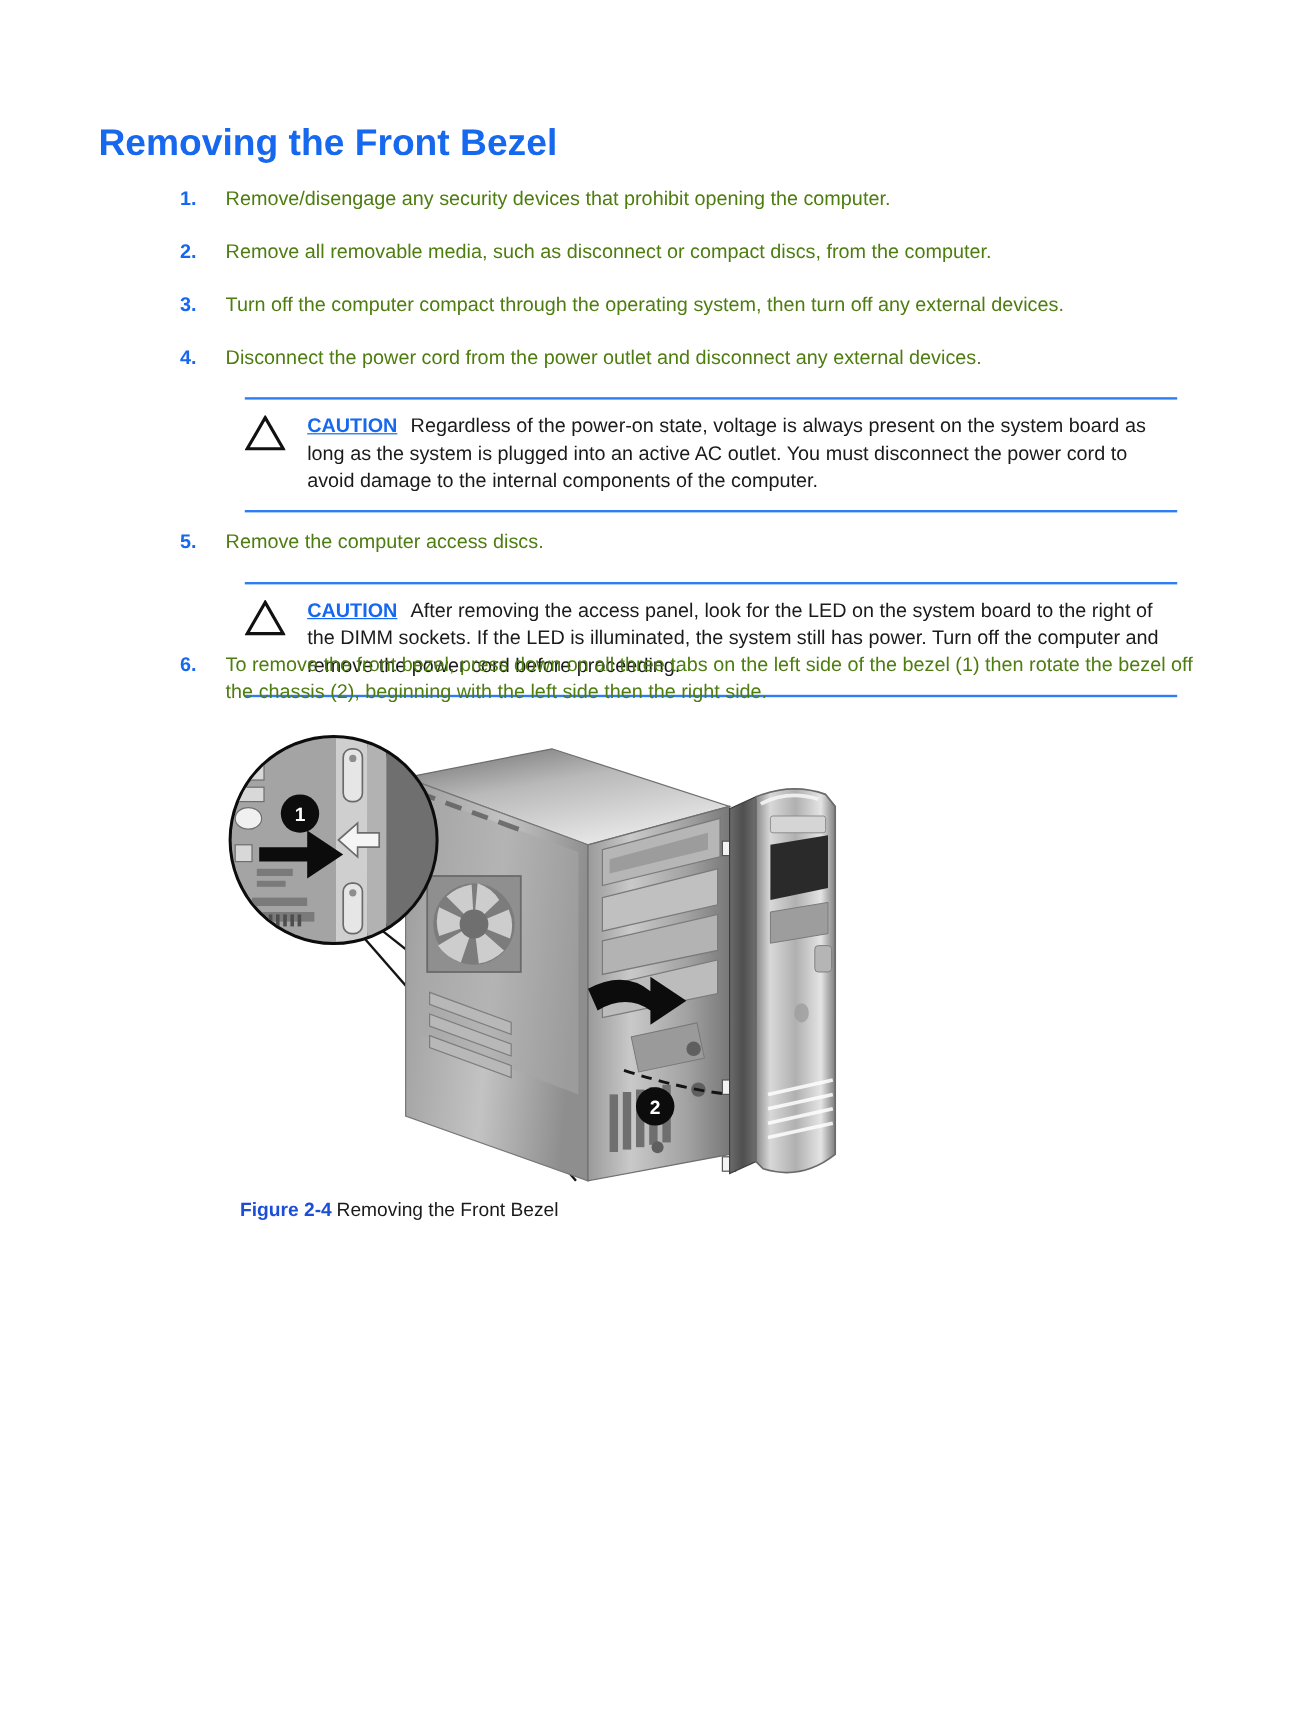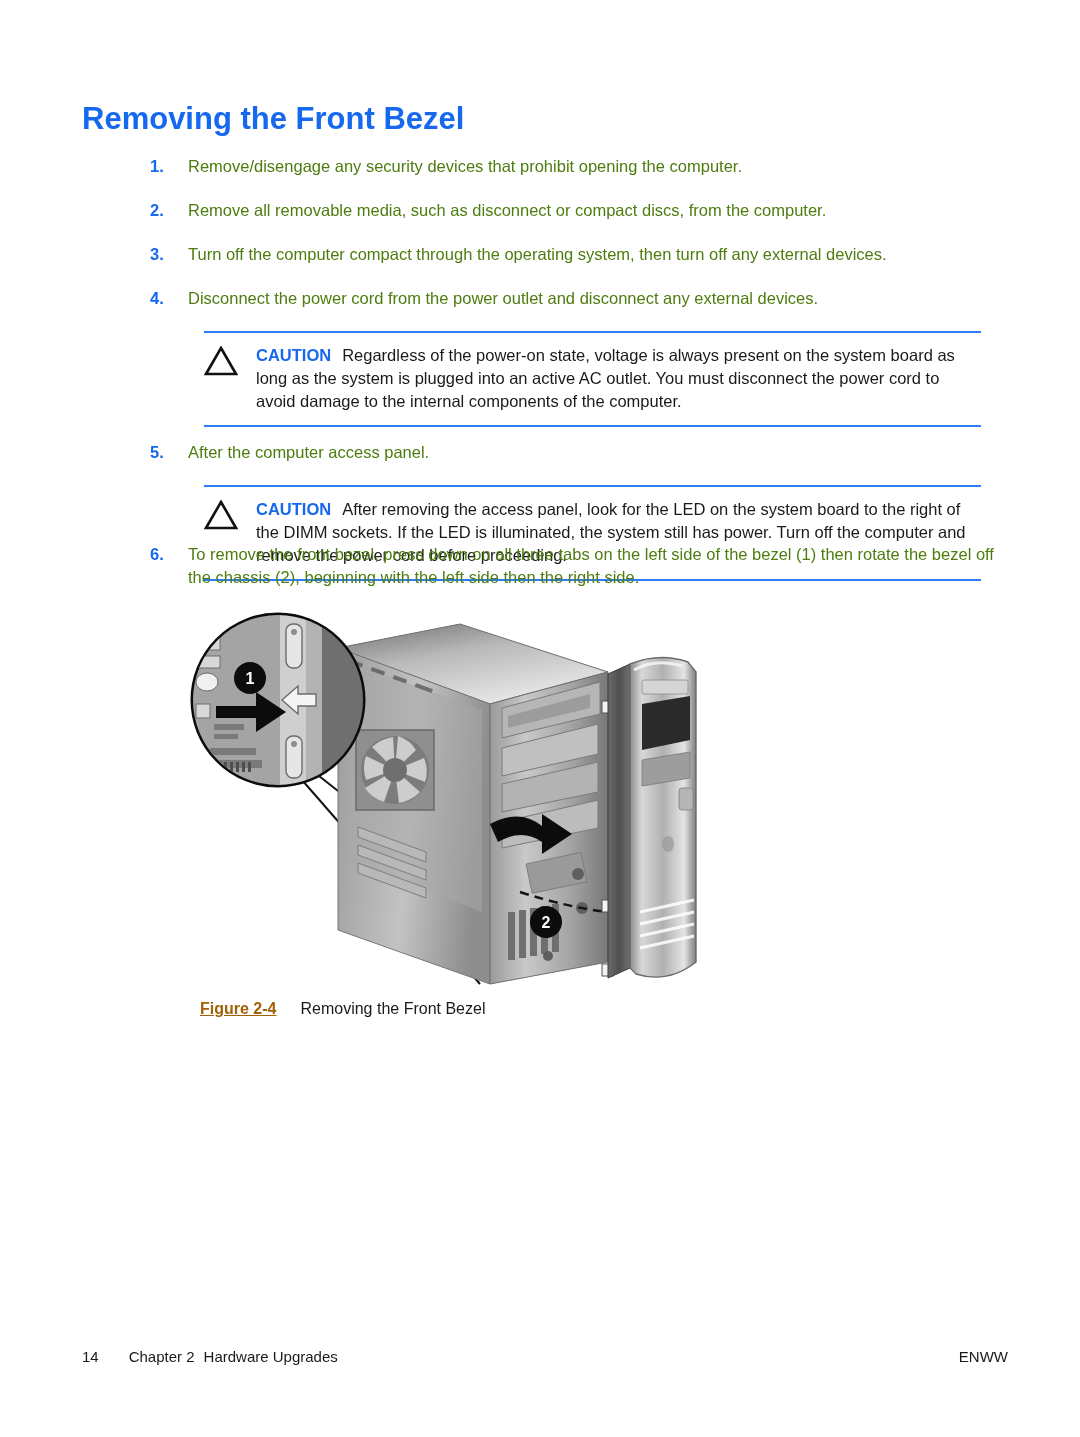--- a/index.html
+++ b/index.html
@@ -83,20 +83,21 @@
   .caution-body {
     flex: 1;
     font-size: 16.5px;
     line-height: 23px;
     color: #1a1a1a;
   }
   .caution-label {
     color: #1668ef;
     font-weight: bold;
     margin-right: 11px;
+    text-decoration: underline;
   }
 
   
   .steps-late {
     position: absolute;
     left: 150px;
     top: 543px;
     width: 860px;
   }
 
@@ -116,24 +117,23 @@
   }
   .figure-caption {
     position: absolute;
     left: 200px;
     top: 1000px;
     font-size: 16px;
     color: #1a1a1a;
     white-space: nowrap;
   }
   .figure-caption .fig-label {
-    color: #a16207;
+    color: #1d4ed8;
     font-weight: bold;
-    margin-right: 24px;
-    text-decoration: underline;
+    margin-right: 4px;
   }
 
   
   .footer {
     position: absolute;
     left: 82px;
     right: 72px;
     top: 1348px;
     display: flex;
     align-items: baseline;
@@ -180,21 +180,21 @@
           <polygon points="17,2 32,28 2,28" fill="none" stroke="#111111" stroke-width="2.6" stroke-linejoin="miter"></polygon>
         </svg>
       </div>
       <div class="caution-body">
         <span class="caution-label">CAUTION</span><span>Regardless of the power-on state, voltage is always present on the system board as long as the system is plugged into an active AC outlet. You must disconnect the power cord to avoid damage to the internal components of the computer.</span>
       </div>
     </div>
 
     <div class="step">
       <div class="step-num">5.</div>
-      <div class="step-text">After the computer access panel.</div>
+      <div class="step-text">Remove the computer access discs.</div>
     </div>
 
     <div class="caution">
       <div class="caution-icon">
         <svg width="34" height="30" viewBox="0 0 34 30">
           <polygon points="17,2 32,28 2,28" fill="none" stroke="#111111" stroke-width="2.6" stroke-linejoin="miter"></polygon>
         </svg>
       </div>
       <div class="caution-body">
         <span class="caution-label">CAUTION</span><span>After removing the access panel, look for the LED on the system board to the right of the DIMM sockets. If the LED is illuminated, the system still has power. Turn off the computer and remove the power cord before proceeding.</span>
@@ -416,22 +416,14 @@
           <text x="60" y="72" font-family="'Liberation Sans', sans-serif" font-size="16" font-weight="bold" fill="#ffffff" text-anchor="middle">1</text>
         </g>
       </g>
     </svg>
   </div>
 
   <div class="figure-caption">
     <span class="fig-label">Figure 2-4</span><span>Removing the Front Bezel</span>
   </div>
 
-  <div class="footer">
-    <div class="footer-left">
-      <span class="footer-page">14</span>
-      <span class="footer-chapter">Chapter 2</span>
-      <span>Hardware Upgrades</span>
-    </div>
-    <div>ENWW</div>
-  </div>
 
 </div>
 
 </body></html>

